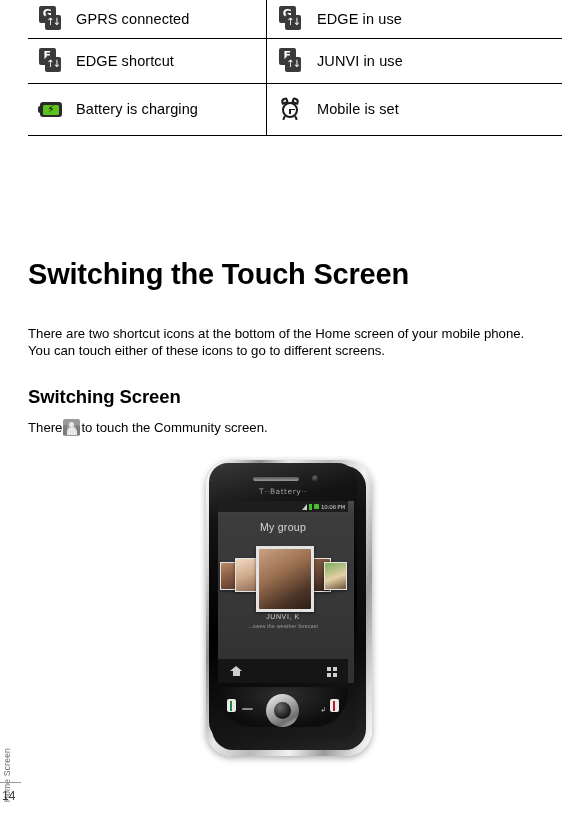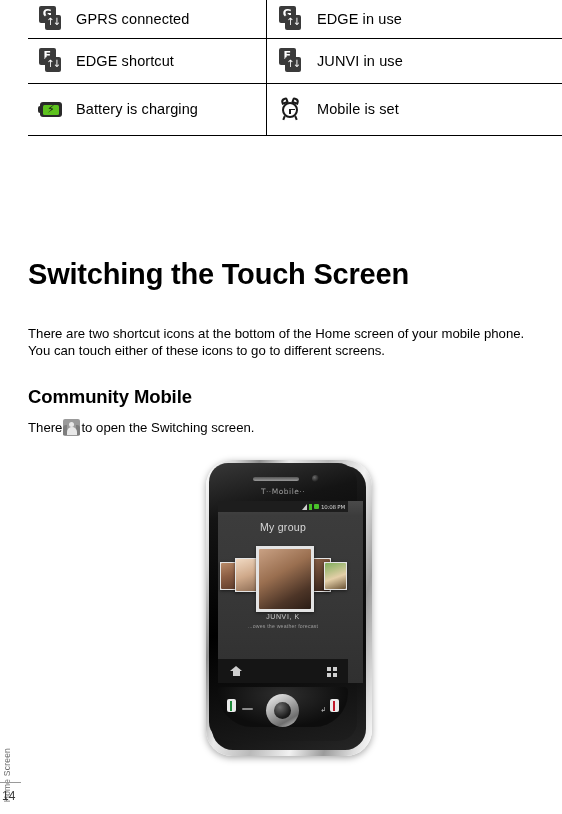--- a/index.html
+++ b/index.html
@@ -330,21 +330,20 @@
     font-size: 7.5px;
     letter-spacing: 0.5px;
     font-family: "DejaVu Sans", sans-serif;
   }
   .screen {
     position: absolute;
     left: 9px; top: 38px;
     width: 136px; height: 182px;
     background: linear-gradient(to bottom, #4a4a4a 0%, #3c3c3c 8%, #373737 55%, #303030 100%);
     overflow: hidden;
-    padding-left: 9px;
   }
   .statusbar {
     position: absolute;
     left: 0; top: 0;
     width: 130px; height: 11px;
     background: #1d1d1d;
     display: flex;
     align-items: center;
     justify-content: flex-end;
     padding-right: 3px;
@@ -586,40 +585,40 @@
           <span class="footL"></span><span class="footR"></span>
         </span>
       </td>
       <td class="lb">Mobile is set</td>
     </tr>
   </tbody>
 </table>
 
 <div class="h1">Switching the Touch Screen</div>
 <div class="para">There are two shortcut icons at the bottom of the Home screen of your mobile phone. You can touch either of these icons to go to different screens.</div>
-<div class="h2">Community Mobile</div>
+<div class="h2">Switching Screen</div>
 
 <div class="touch-line">
   <span>There</span>
   <span class="people-ico">
     <span class="pSideL"></span>
       <span class="pSideR"></span>
     <span class="pHead"></span>
       <span class="pBody"></span>
   </span>
-  <span>to open the Switching screen.</span>
+  <span>to touch the Community screen.</span>
 </div>
 
 <div class="phone-wrap">
   <div class="phone-body"></div>
   <div class="phone-inner"></div>
   <div class="phone-face">
     <div class="earpiece"></div>
     <div class="frontcam"></div>
-    <div class="tmo-logo">T··Mobile··</div>
+    <div class="tmo-logo">T··Battery··</div>
 
     <div class="screen">
       <div class="statusbar">
         <span class="sb-sig"></span>
         <span class="sb-bar"></span>
         <span class="sb-bar2"></span>
         <span class="sb-clock">10:08 PM</span>
       </div>
 
       <div class="scr-title">My group</div>

